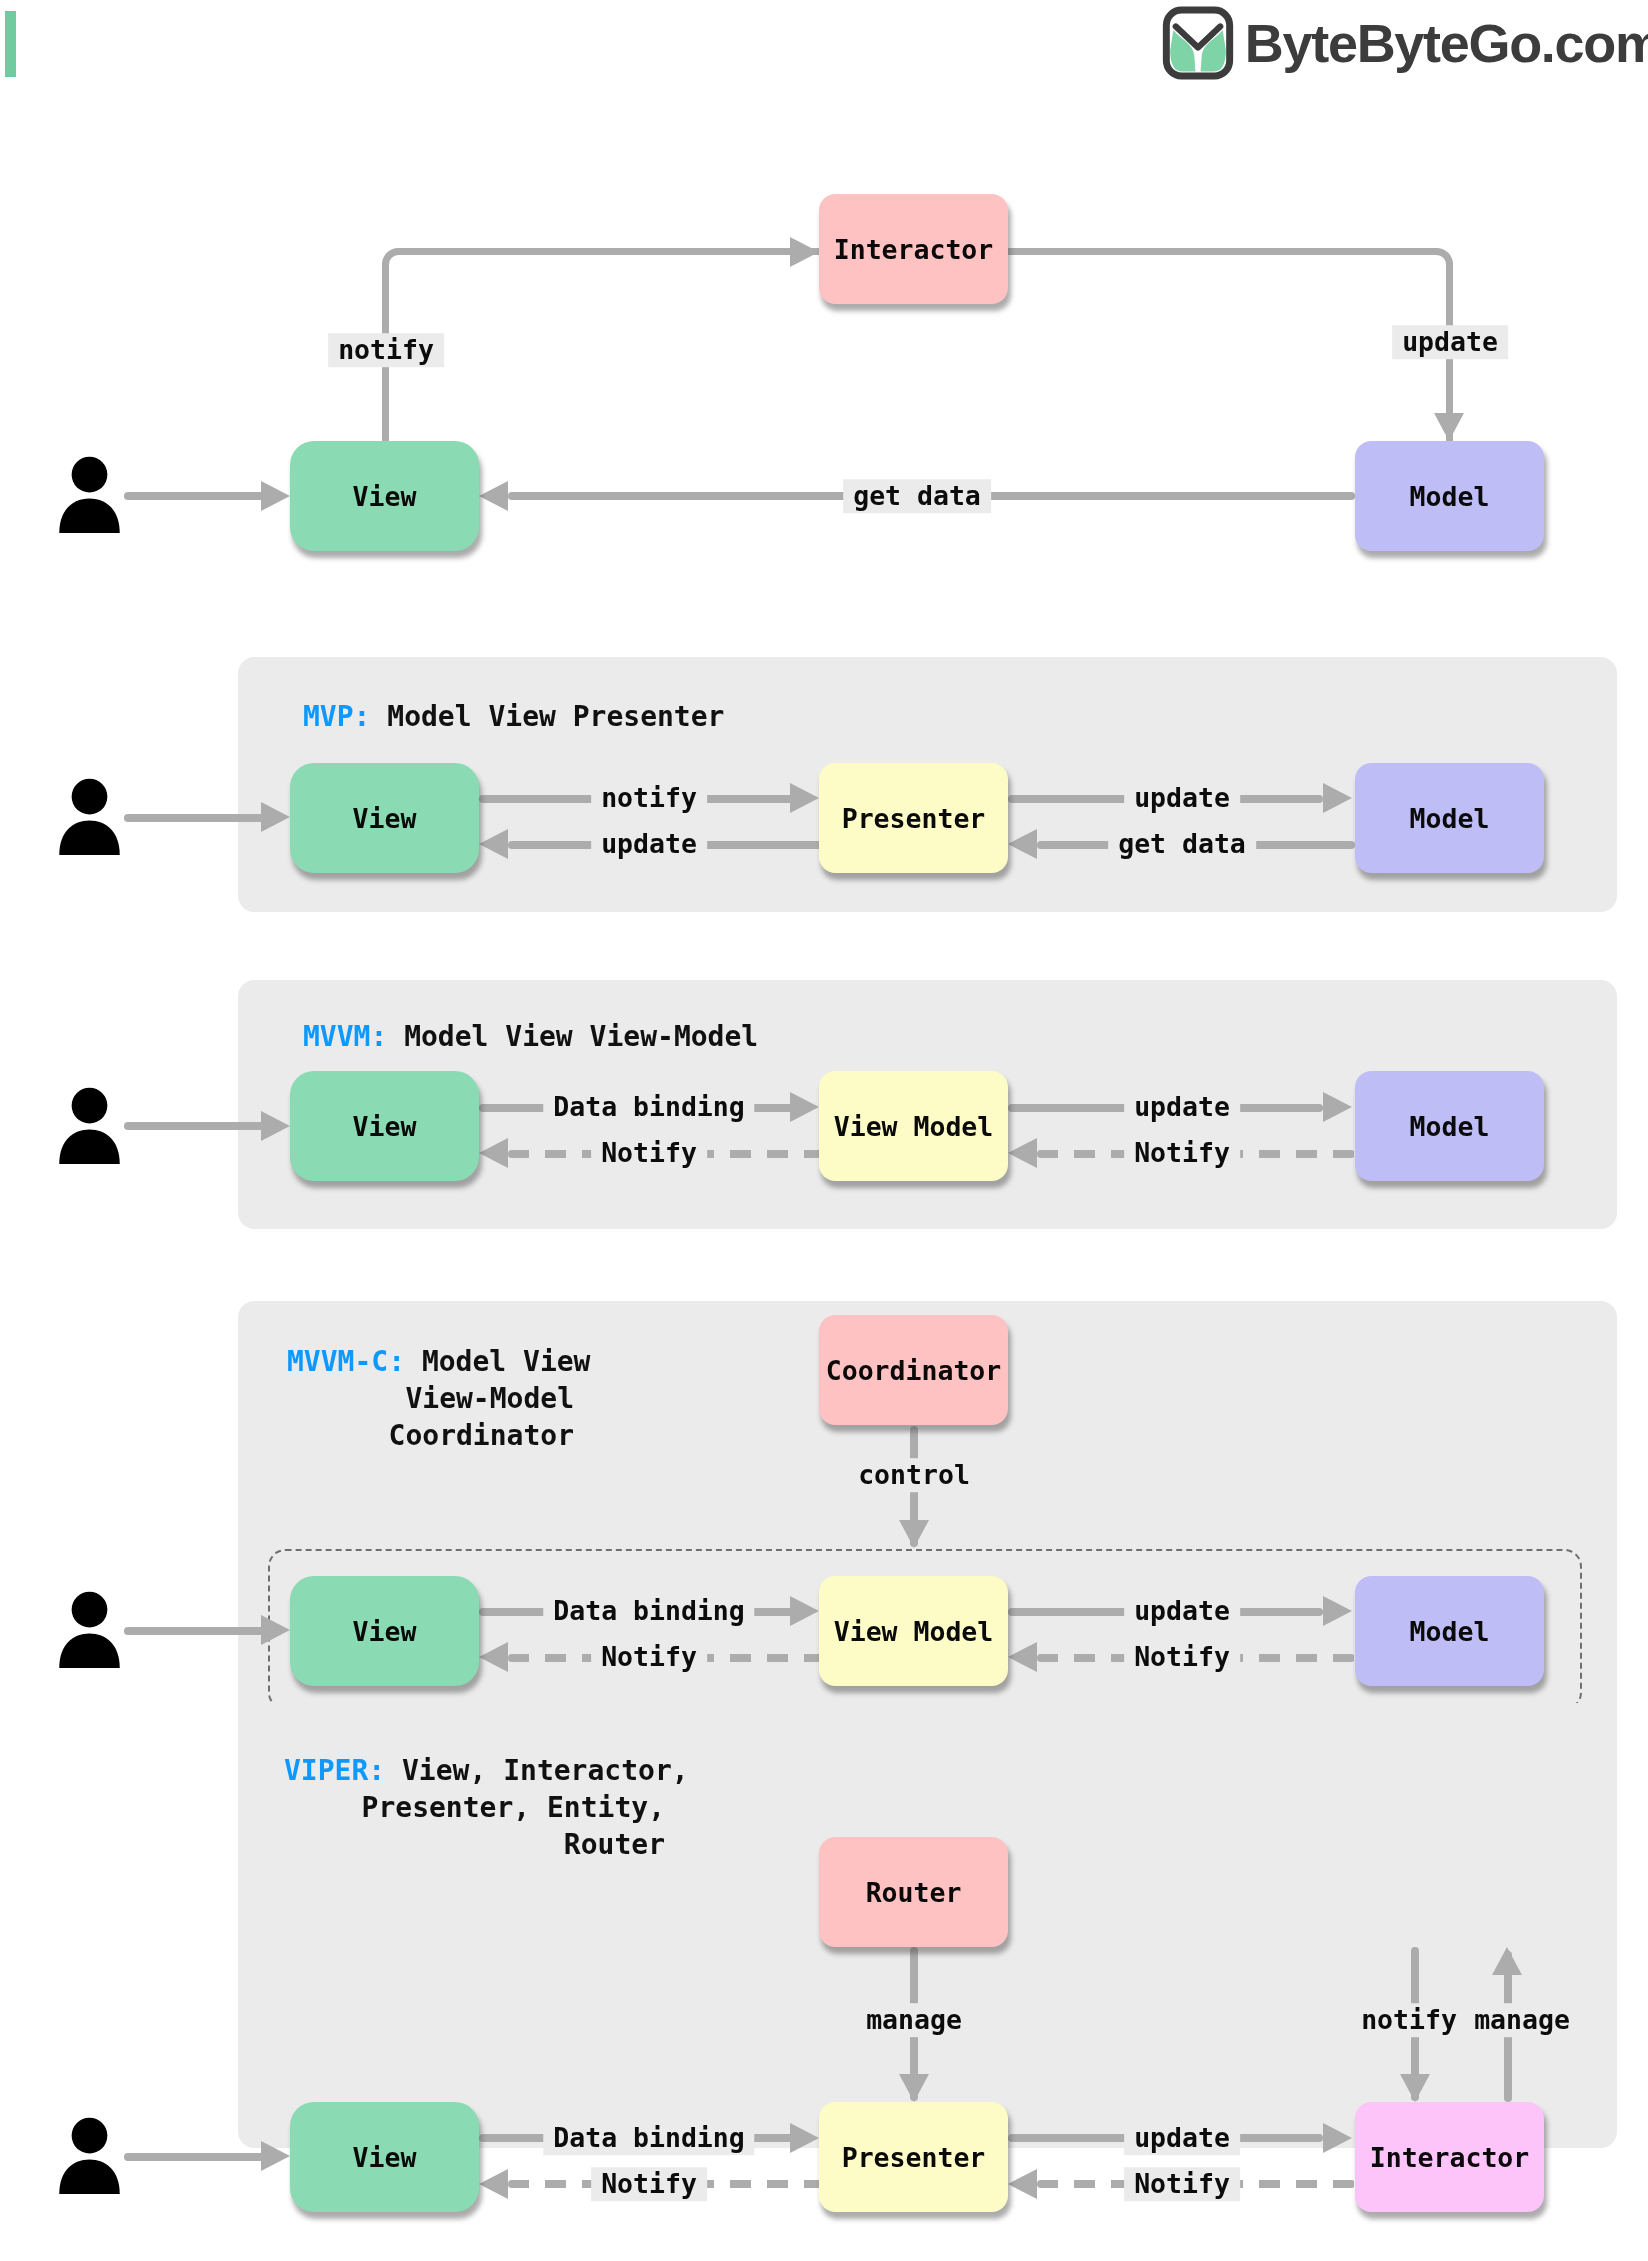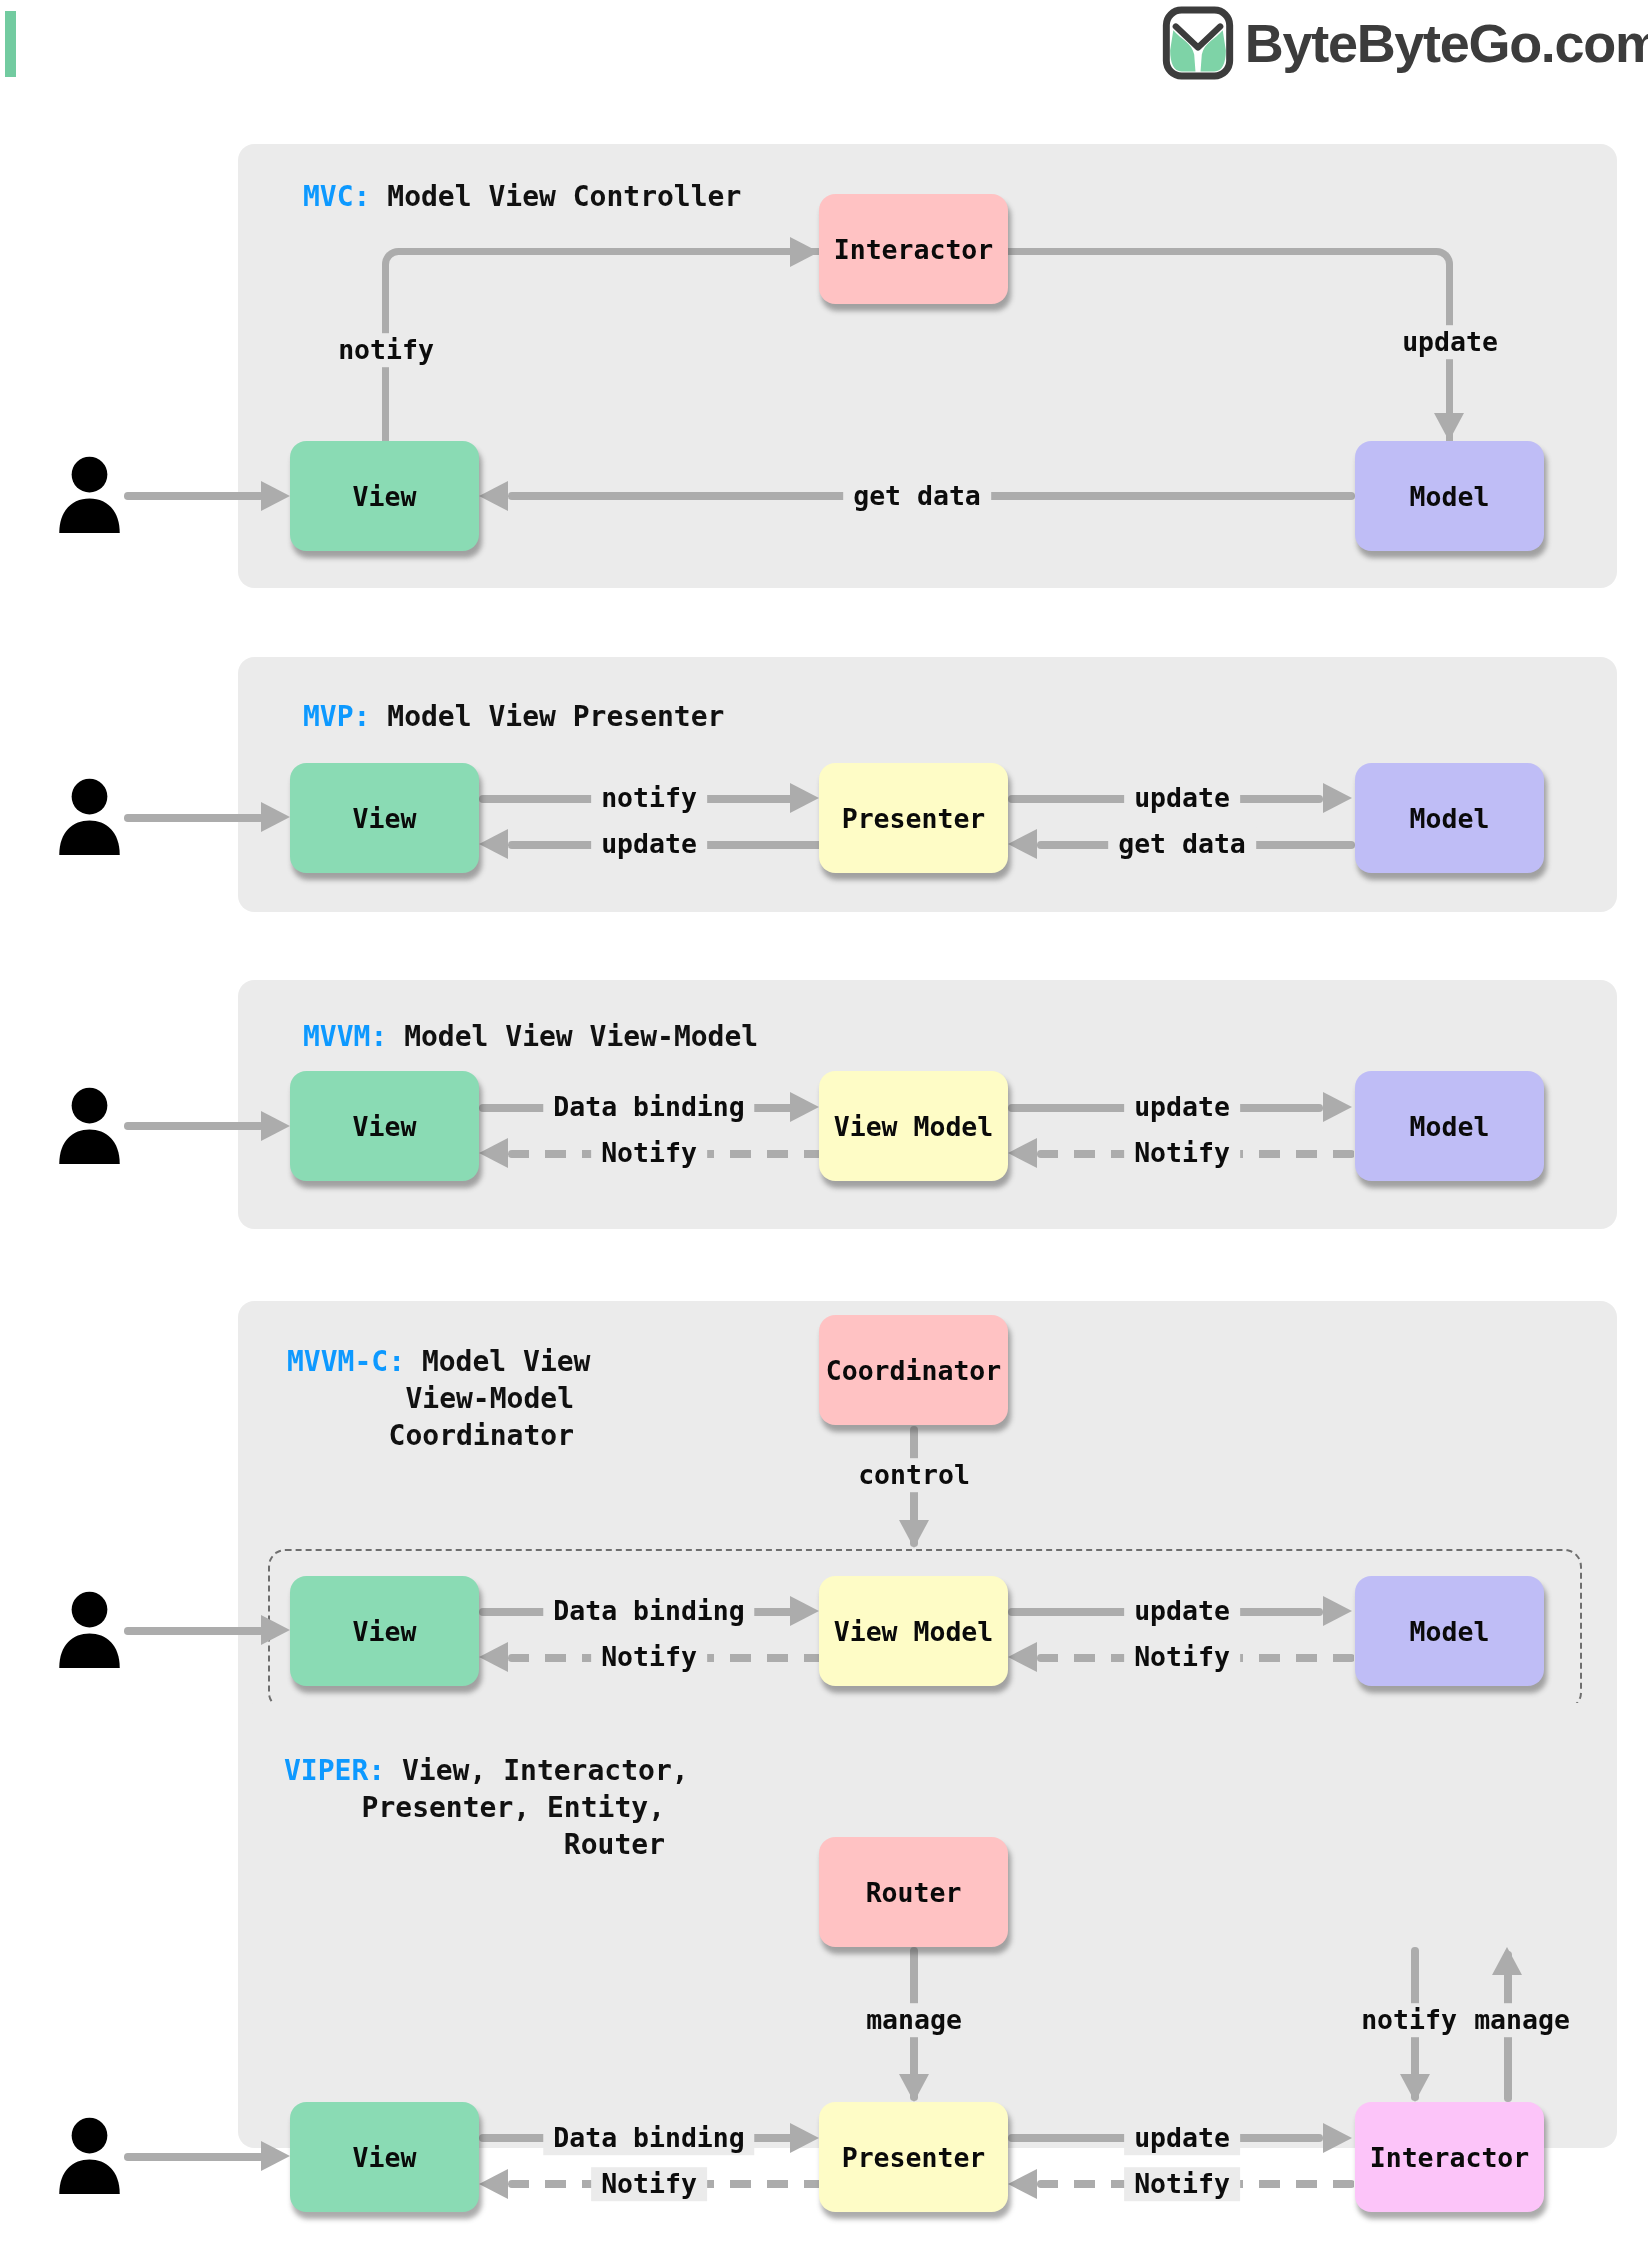--- a/index.html
+++ b/index.html
@@ -20,21 +20,21 @@
   .brand-text{font-family:"Liberation Sans",sans-serif;font-weight:700;font-size:54px;
               color:var(--brand);letter-spacing:-1.3px;}
   
   .panel{position:absolute;left:238px;width:1379px;background:var(--panel);border-radius:16.4px;}
   .heading{position:absolute;font-size:28px;font-weight:700;color:#111;line-height:37px;white-space:pre;}
   .kw{color:var(--blue);}
   
   .box{position:absolute;width:189px;height:110px;border-radius:16.4px;display:flex;align-items:center;
        justify-content:center;font-size:26.5px;font-weight:700;color:var(--ink);
        box-shadow:2.5px 6.3px 5.7px rgba(70,70,70,.45);}
-  .bg-g{background:var(--green);} .bg-p{background:var(--pink);} .bg-u{background:var(--purple);}
+  .bg-g{background:var(--green);border-radius:24px;} .bg-p{background:var(--pink);} .bg-u{background:var(--purple);}
   .bg-y{background:var(--yellow);} .bg-m{background:var(--magenta);}
   
   .hline{position:absolute;height:7.6px;background:var(--arrow);border-radius:3.8px;}
   .dline{position:absolute;height:7.6px;border-radius:3.8px;
          background:repeating-linear-gradient(90deg,var(--arrow) 0 21.4px,transparent 21.4px 37px);}
   .vline{position:absolute;width:7.6px;background:var(--arrow);border-radius:3.8px;}
   .elbow-tl{position:absolute;border-left:7.6px solid var(--arrow);border-top:7.6px solid var(--arrow);
             border-top-left-radius:16.4px;}
   .elbow-tr{position:absolute;border-right:7.6px solid var(--arrow);border-top:7.6px solid var(--arrow);
             border-top-right-radius:16.4px;}
@@ -62,23 +62,20 @@
   <div class="brand">
     <svg viewBox="0 0 120 120">
       <rect x="10" y="8" width="100" height="104" rx="24" fill="#ffffff" stroke="#3C3C3C" stroke-width="11"></rect>
       <path d="M21 40 C34 55 50 60 54 78 L56 105 L34 105 C22 105 16 92 16 72 Z" fill="#7ED3A7"></path>
       <path d="M99 40 C86 55 70 60 66 78 L64 105 L86 105 C98 105 104 92 104 72 Z" fill="#7ED3A7"></path>
       <path d="M25 34 L60 67 L95 34" stroke="#3C3C3C" stroke-width="10" fill="none" stroke-linecap="round" stroke-linejoin="round"></path>
     </svg>
     <span class="brand-text">ByteByteGo.com</span>
   </div>
 
-  <section class="panel" style="top:144px;height:444px;">
-    <div class="heading" style="left:65px;top:34px;"><span class="kw">MVC:</span> <span>Model View Controller</span></div>
-  </section>
   <div class="elbow-tl" style="left:382px;top:248px;width:437px;height:193px;"></div>
   <div class="ah r" style="left:790px;top:237px;"></div>
   <div class="elabel" style="left:386px;top:350px;">notify</div>
   <div class="elbow-tr" style="left:1008px;top:248px;width:445px;height:193px;"></div>
   <div class="ah d" style="left:1434px;top:413px;"></div>
   <div class="elabel" style="left:1450px;top:342px;">update</div>
   <div class="hline" style="left:508px;top:492px;width:847px;"></div>
   <div class="ah l" style="left:479px;top:481px;"></div>
   <div class="elabel" style="left:917px;top:496px;">get data</div>
   <div class="box bg-p" style="left:819px;top:194px;">Interactor</div>

